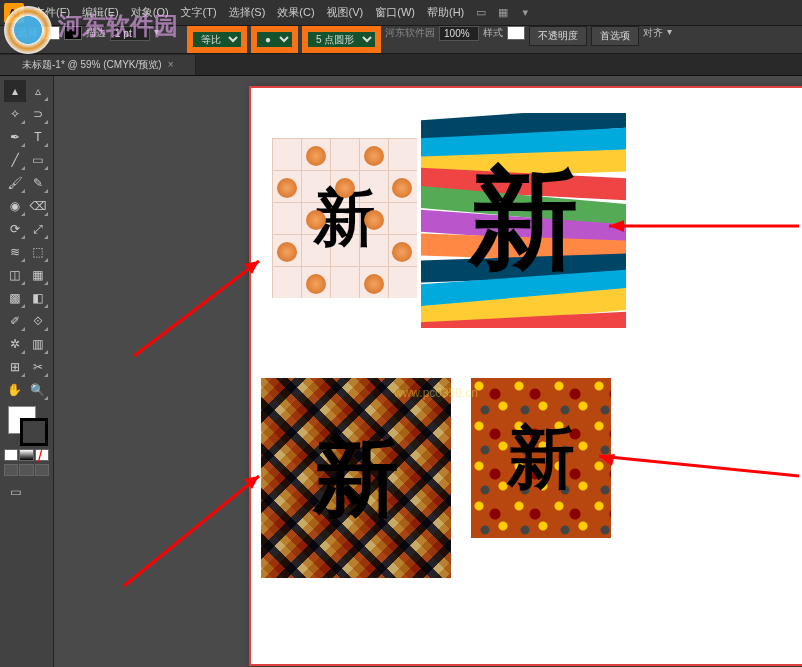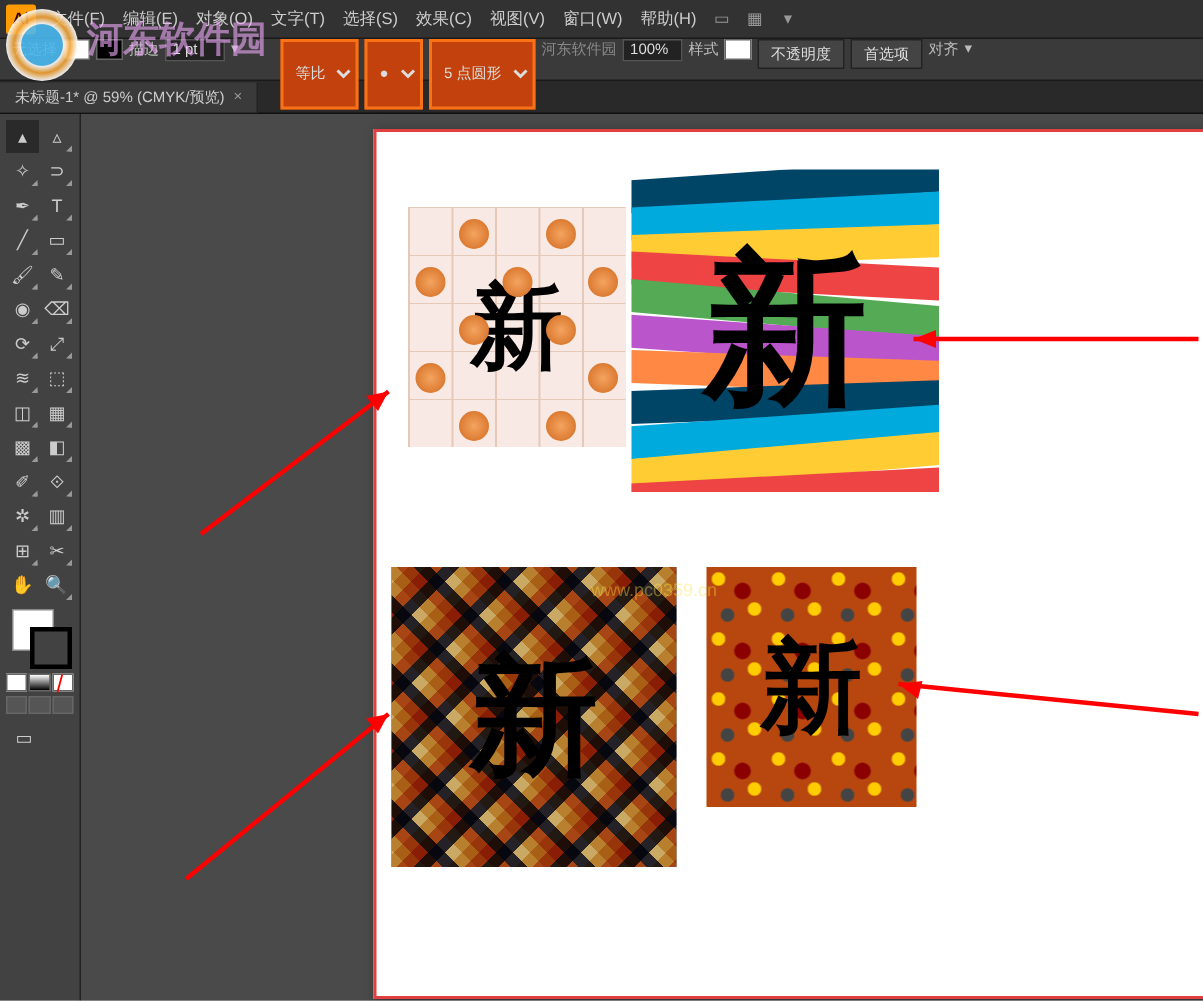--- a/index.html
+++ b/index.html
@@ -4,25 +4,25 @@
 <style>
 *{margin:0;padding:0;box-sizing:border-box;font-family:"Microsoft YaHei",sans-serif}
 body{background:#323232;width:802px;height:667px;overflow:hidden;position:relative}
 .menubar{background:#323232;height:26px;display:flex;align-items:center;padding:0 4px;color:#ccc;font-size:11px;border-bottom:1px solid #1a1a1a}
 .ai-logo{width:20px;height:20px;background:#ff9a00;color:#330000;font-weight:bold;display:flex;align-items:center;justify-content:center;font-size:11px;border-radius:2px;margin-right:4px}
 .menu-item{padding:0 6px;cursor:pointer}
 .menu-icon{width:16px;height:16px;margin:0 3px;display:inline-flex;align-items:center;justify-content:center;color:#999}
 .control-bar{background:#3a3a3a;height:28px;display:flex;align-items:flex-start;padding:0 8px;color:#ccc;font-size:10px;border-bottom:1px solid #1a1a1a;gap:4px}
 .ctrl-label{font-size:10px;color:#bbb}
 .ctrl-input{background:#222;border:1px solid #555;color:#ddd;font-size:10px;padding:1px 4px;width:40px}
-.ctrl-select{background:#c2410c;border:2px solid #f97316;color:#ddd;font-size:10px;padding:15px 4px}
+.ctrl-select{background:#14532d;border:6px solid #f97316;color:#ddd;font-size:10px;padding:1px 4px}
 .ctrl-btn{background:#444;border:1px solid #222;color:#ddd;font-size:10px;padding:2px 8px;cursor:pointer}
 .swatch{width:18px;height:14px;border:1px solid #666;background:#fff;display:inline-block}
 .tab-bar{background:#292929;height:22px;display:flex;align-items:center;border-bottom:1px solid #111}
-.tab{background:#3a3a3a;color:#ccc;font-size:10px;padding:3px 10px;border-right:1px solid #222;display:flex;align-items:center;gap:6px}
+.tab{background:#3a3a3a;color:#ccc;font-size:10px;padding:3px 22px;border-right:1px solid #222;display:flex;align-items:center;gap:6px}
 .tab-close{color:#999;cursor:pointer;font-size:10px}
 .workspace{display:flex;height:calc(100% - 76px);position:relative}
 .tools{background:#424242;width:54px;padding:4px;display:flex;flex-direction:column;gap:1px;border-right:1px solid #222}
 .tool-row{display:flex;gap:1px}
 .tool{width:24px;height:22px;background:#424242;display:flex;align-items:center;justify-content:center;color:#ccc;font-size:12px;cursor:pointer;position:relative}
 .tool.active{background:#2a2a2a}
 .tool-corner::after{content:"";position:absolute;bottom:1px;right:1px;border:2px solid transparent;border-bottom-color:#999;border-right-color:#999}
 .color-box{width:48px;height:40px;position:relative;margin-top:4px}
 .fill-sw{width:28px;height:28px;background:#fff;border:1px solid #888;position:absolute;top:0;left:4px}
 .stroke-sw{width:28px;height:28px;background:#424242;border:3px solid #000;position:absolute;bottom:0;right:4px}

